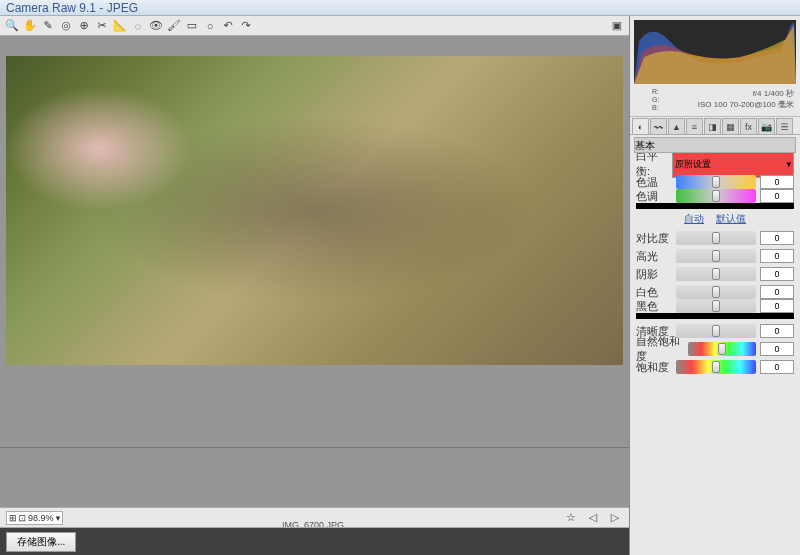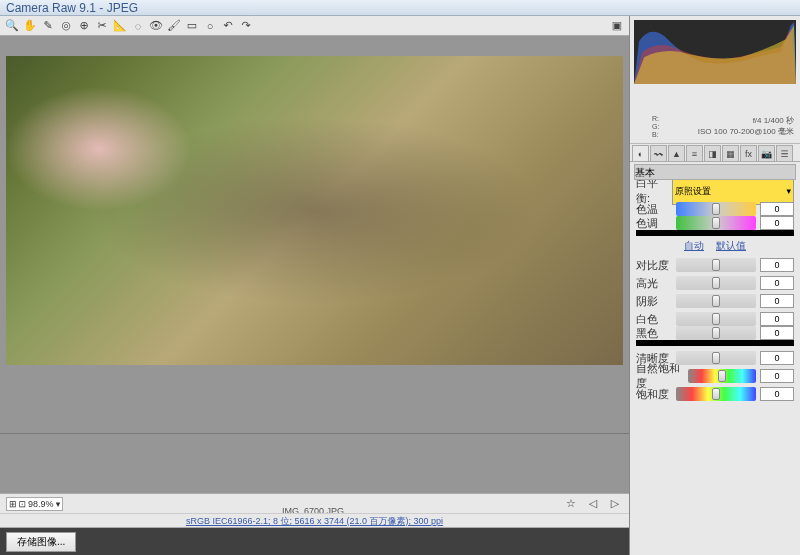--- a/index.html
+++ b/index.html
@@ -16,36 +16,36 @@
 .filmstrip { height: 60px; background: #969696; border-top: 1px solid #777; }
 .bottombar { height: 20px; background: #e8e8e8; border-top: 1px solid #aaa; display: flex; align-items: center; padding: 0 6px; gap: 6px; font-size: 9px; color: #333; }
 .zoom-group { display: flex; align-items: center; gap: 2px; border: 1px solid #aaa; padding: 1px 2px; background: #fff; }
 .filename { flex: 1; text-align: center; color: #555; margin-top: 14px; }
 .metabar { height: 14px; background: #e8e8e8; border-top: 1px solid #ccc; text-align: center; font-size: 9px; color: #3a5aaa; text-decoration: underline; padding-top: 1px; }
 .footer { height: 28px; background: #404040; border-top: 1px solid #aaa; display: flex; align-items: center; padding: 0 6px; }
 .btn { height: 20px; padding: 0 10px; background: linear-gradient(#f8f8f8, #e0e0e0); border: 1px solid #999; font-size: 10px; display: flex; align-items: center; cursor: pointer; }
 .right { width: 170px; background: #e8e8e8; display: flex; flex-direction: column; }
 .histogram { height: 64px; background: #2a2a2a; margin: 4px; position: relative; overflow: hidden; }
 .histo-svg { width: 100%; height: 100%; }
-.readout { font-size: 8px; color: #555; padding: 0 6px 4px 22px; display: flex; justify-content: space-between; border-bottom: 1px solid #bbb; margin-top: 27px; }
+.readout { font-size: 8px; color: #555; padding: 0 6px 4px 22px; display: flex; justify-content: space-between; border-bottom: 1px solid #bbb; }
 .tabstrip { height: 18px; display: flex; border-bottom: 1px solid #aaa; padding-left: 2px; gap: 1px; align-items: flex-end; }
 .tab { width: 17px; height: 16px; background: #d8d8d8; border: 1px solid #aaa; border-bottom: none; display: flex; align-items: center; justify-content: center; font-size: 9px; cursor: pointer; color: #444; }
 .tab.active { background: #e8e8e8; }
 .panel-title { height: 16px; background: #d0d0d0; border: 1px solid #aaa; margin: 2px 4px 0 4px; text-align: left; font-size: 10px; line-height: 15px; }
 .panel-body { flex: 1; overflow-y: auto; padding: 2px 6px; }
 .row { display: flex; align-items: center; height: 18px; margin-bottom: 0px; }
 .row.sep { border-bottom: 6px solid #000000; padding-bottom: 2px; margin-bottom: 3px; }
 .lbl { width: 36px; font-size: 11px; color: #333; flex-shrink: 0; }
 .slider { flex: 1; height: 14px; position: relative; margin: 0 4px; background: linear-gradient(#ddd,#ccc); border-radius: 2px; }
 .slider.temp { background: linear-gradient(90deg, #4080ff 0%, #ccc 50%, #ffcc40 100%); }
 .slider.tint { background: linear-gradient(90deg, #40c040 0%, #ccc 50%, #ff40ff 100%); }
 .slider.sat { background: linear-gradient(90deg, #888 0%, #f44 20%, #ff4 40%, #4f4 60%, #4ff 80%, #44f 100%); }
 .thumb { position: absolute; top: 1px; left: 50%; transform: translateX(-50%); width: 8px; height: 12px; background: linear-gradient(#f8f8f8,#d0d0d0); border: 1px solid #888; border-radius: 2px; cursor: grab; }
 .val { width: 34px; height: 14px; border: 1px solid #999; background: #fff; font-size: 9px; text-align: center; line-height: 13px; }
-.select { flex: 1; height: 28px; border: 1px solid #999; background: #fde047; font-size: 9px; padding: 0 2px; display: flex; align-items: center; justify-content: space-between; cursor: pointer; }
+.select { flex: 1; height: 28px; border: 1px solid #999; background: #ef4444; font-size: 9px; padding: 0 2px; display: flex; align-items: center; justify-content: space-between; cursor: pointer; }
 .auto-row { display: flex; justify-content: center; gap: 12px; font-size: 10px; color: #3a5aaa; text-decoration: underline; height: 14px; margin: 2px 0 3px 0; }
 .footer-right { display: flex; gap: 6px; margin-left: auto; }
 </style>
 </head>
 <body>
 
 <div class="titlebar">
   <span>Camera Raw 9.1 - JPEG</span>
 </div>
 
@@ -82,21 +82,20 @@
         <span>⊡</span>
         <span>98.9%</span>
         <span>▾</span>
       </div>
       <div class="filename">IMG_6700.JPG</div>
       <div class="tool">☆</div>
       <div class="tool">◁</div>
       <div class="tool">▷</div>
     </div>
 
-    <div class="metabar">sRGB IEC61966-2.1; 8 位; 5616 x 3744 (21.0 百万像素); 300 ppi</div>
 
     <div class="footer">
       <div class="btn">存储图像...</div>
     </div>
   </div>
 
   <div class="right">
     <div class="histogram">
       <svg class="histo-svg" viewBox="0 0 160 60" preserveAspectRatio="none">
         <path d="M0,60 L5,20 Q15,5 30,15 Q50,35 70,40 Q90,42 110,38 Q130,32 145,30 L155,5 L158,2 L160,60 Z" fill="#3a6ad0" opacity="0.7"></path>

